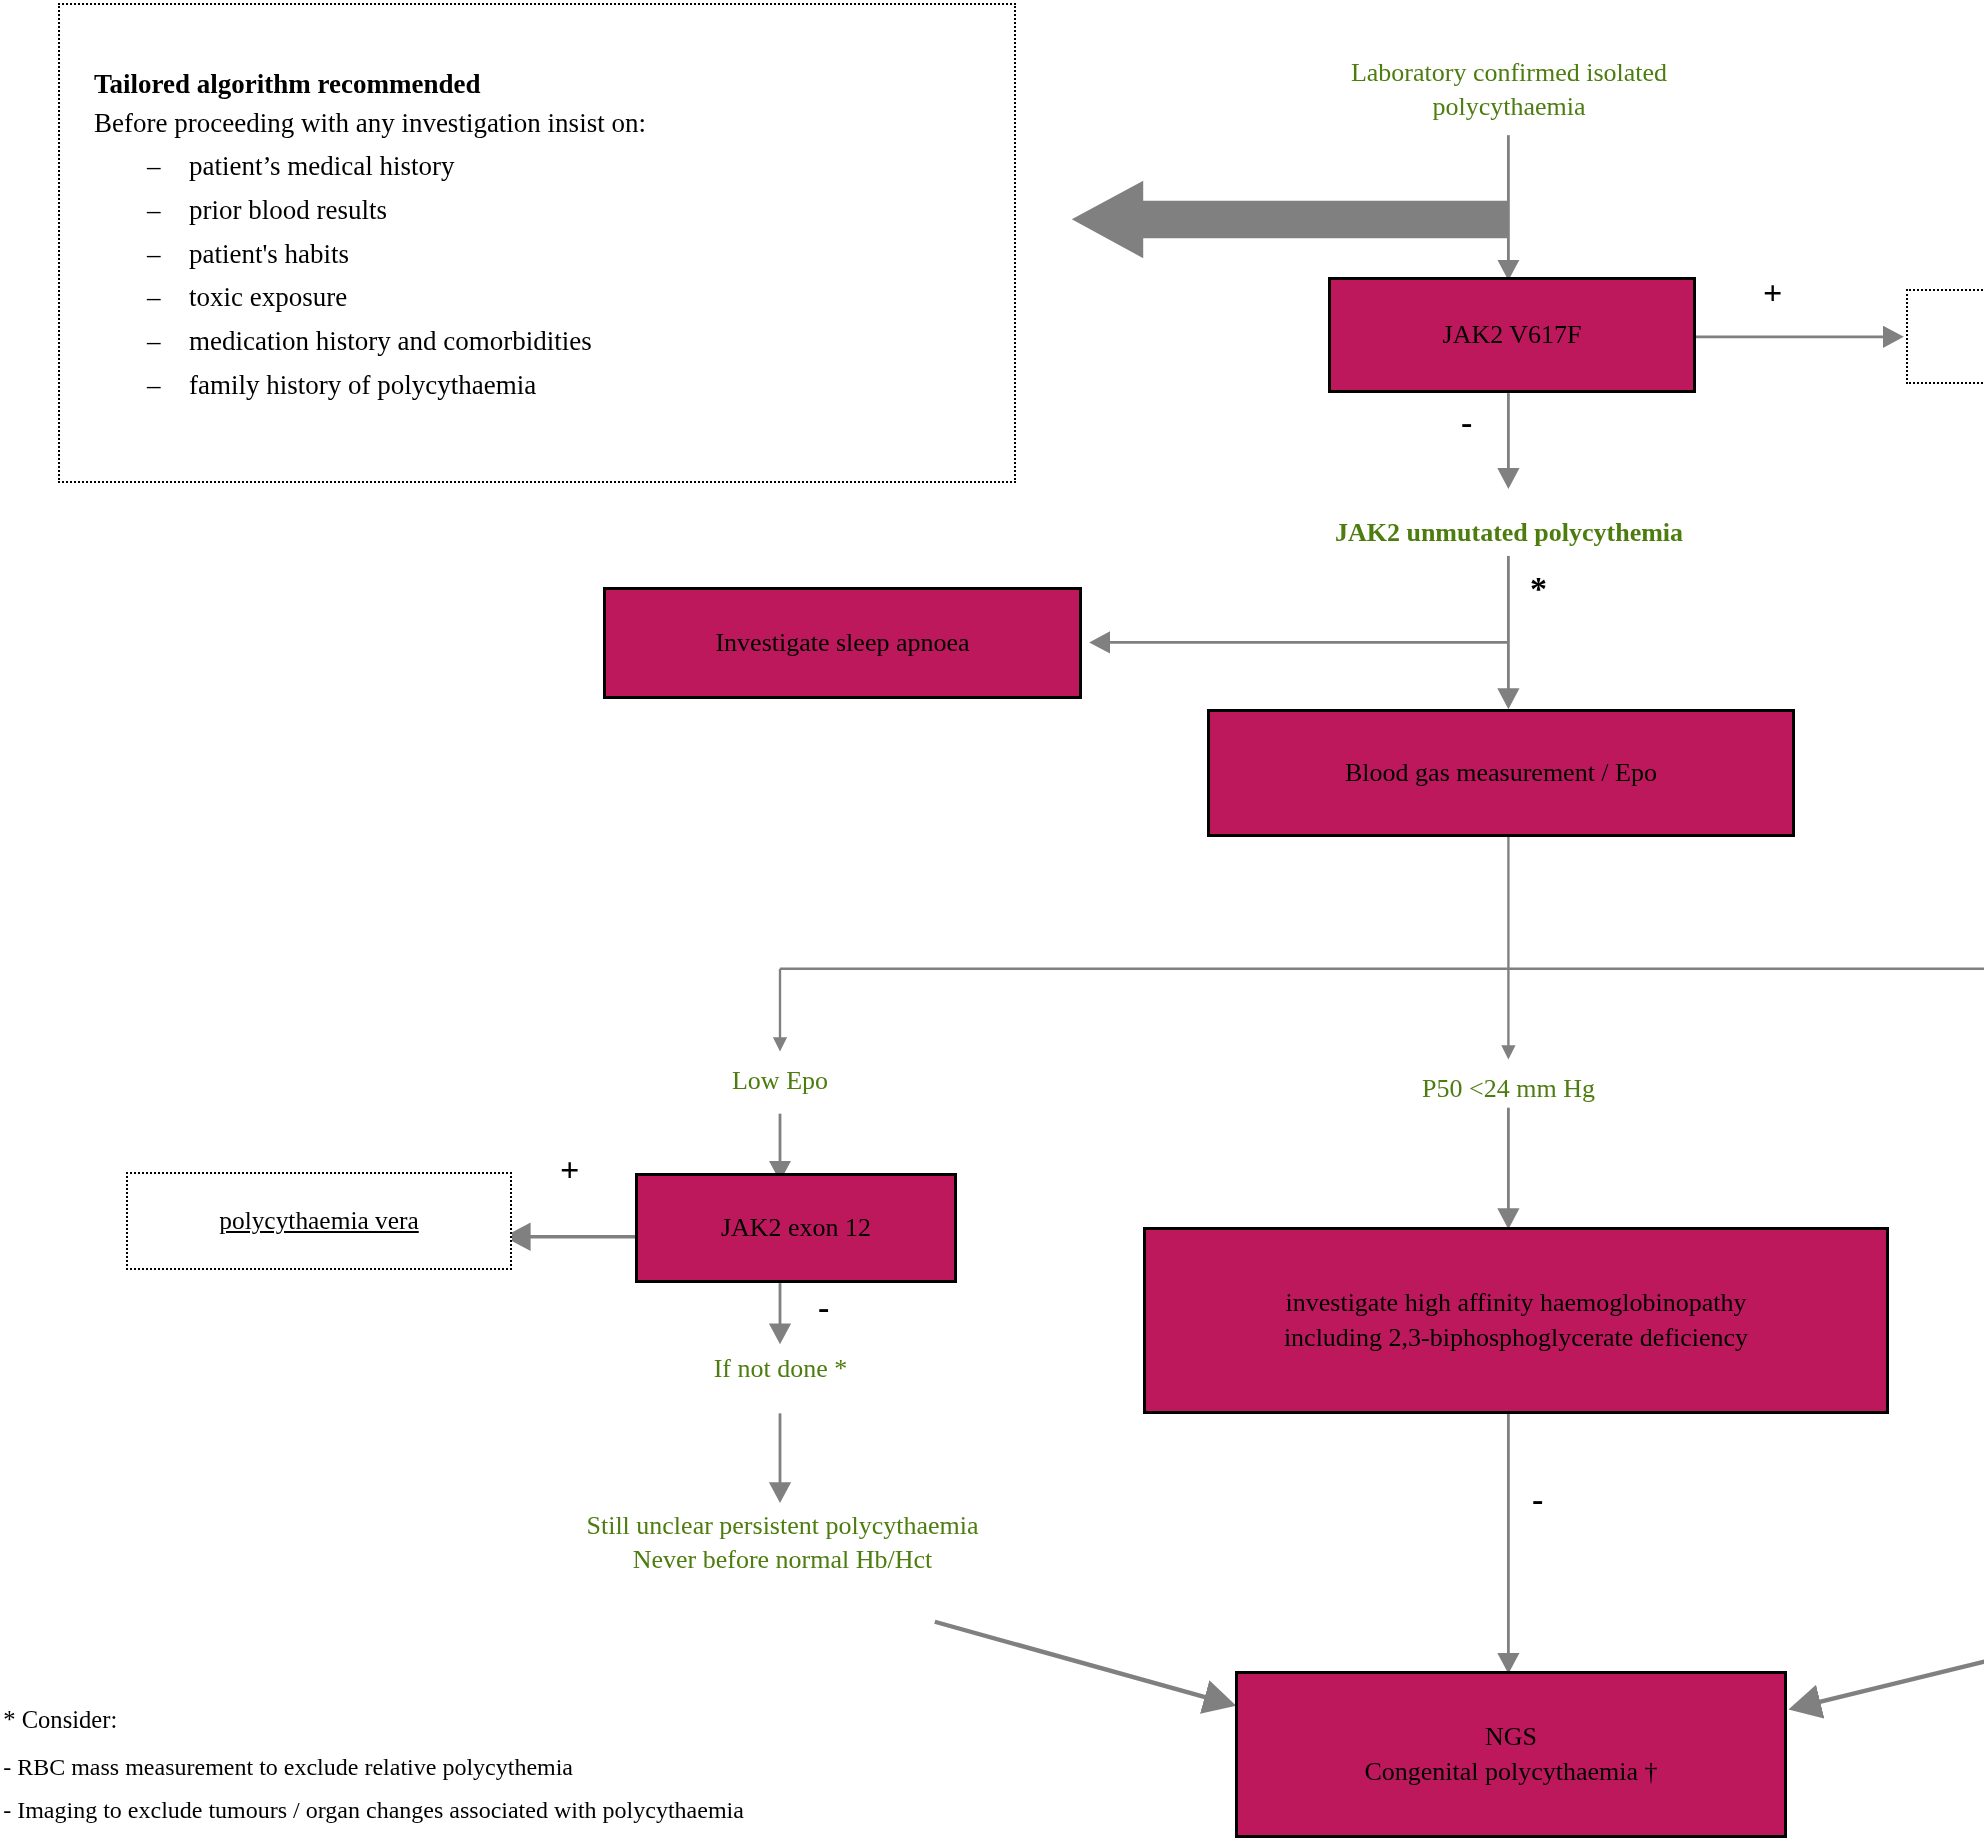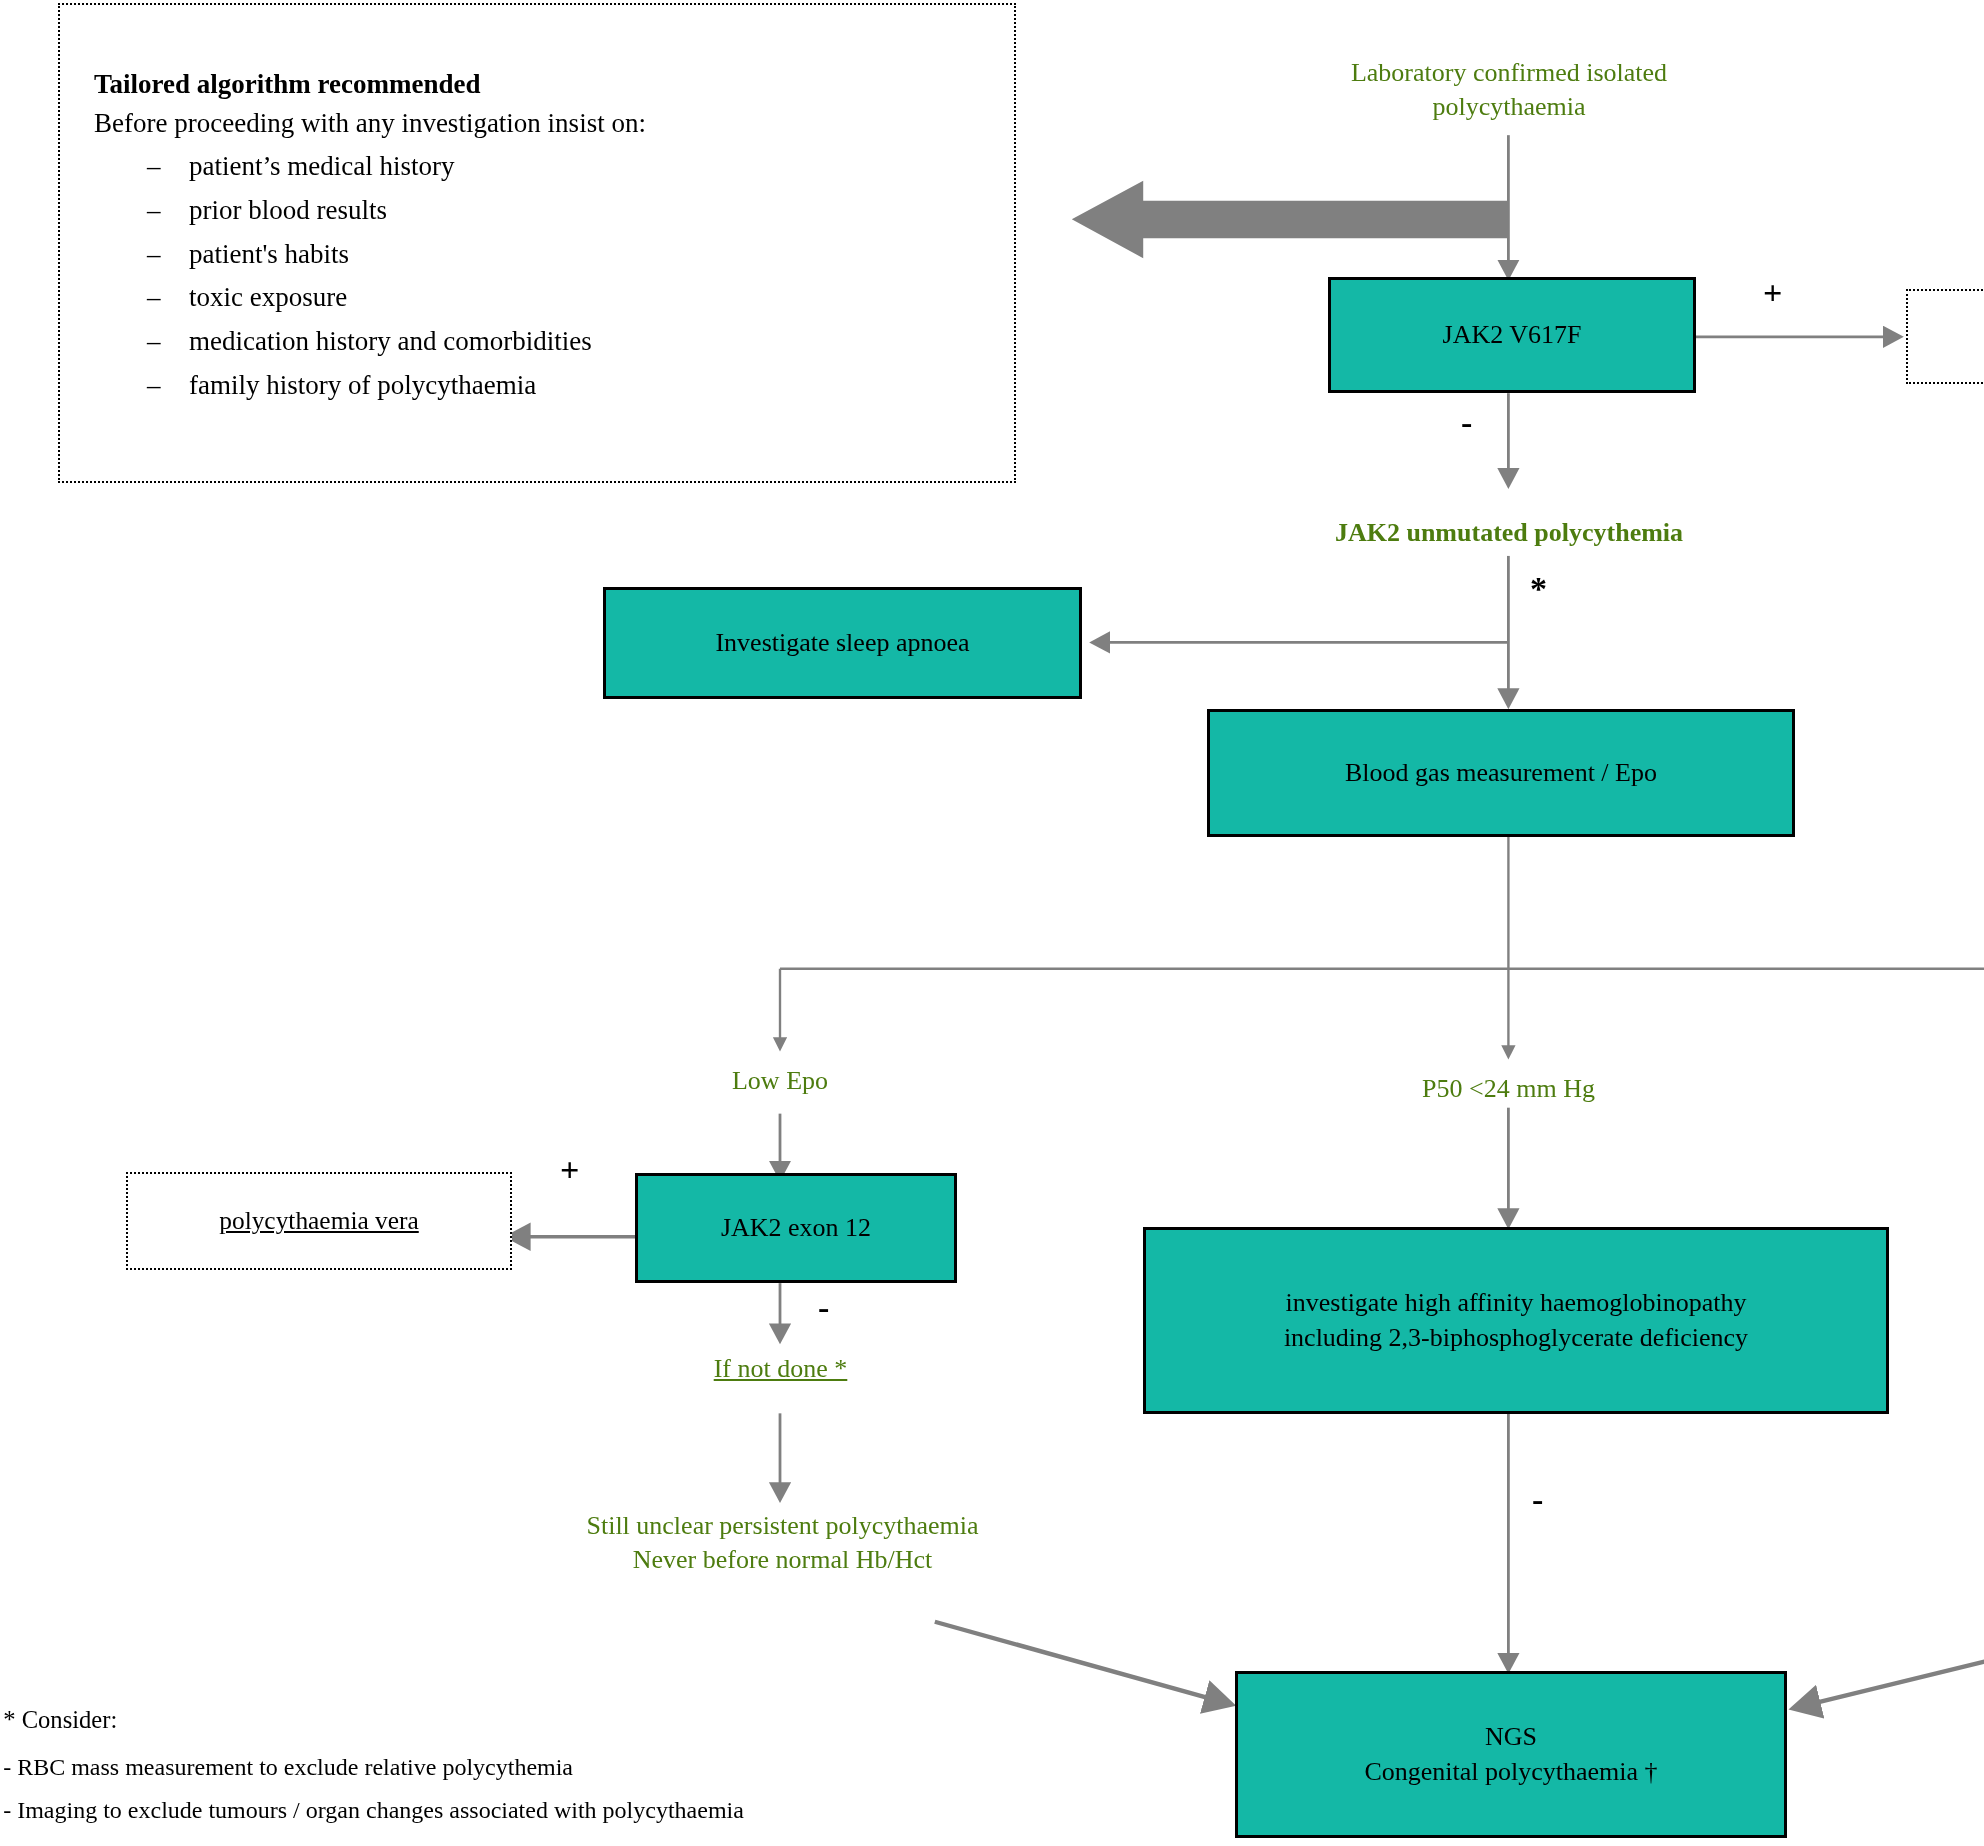--- a/index.html
+++ b/index.html
@@ -1,21 +1,21 @@
 <!DOCTYPE html>
 <html style="font-size:6.4px"><head>
 <meta charset="utf-8">
 <style>
   html,body{margin:0;padding:0;background:#fff;}
   body{width:2498px;height:1847px;position:relative;
        font-family:"Liberation Serif","DejaVu Serif",serif;color:#000;}
   
   .txt{position:absolute;text-align:center;line-height:1.30;color:#4d7c0f;}
   
-  .solidbox{position:absolute;box-sizing:border-box;border:3.6px solid #000;background:#14b8a6;
+  .solidbox{position:absolute;box-sizing:border-box;border:3.6px solid #000;background:#be185d;
             display:flex;align-items:center;justify-content:center;text-align:center;
             line-height:1.32;}
   
   .dotbox{position:absolute;box-sizing:border-box;border:3.6px dotted #000;background:#fff;
           display:flex;align-items:center;justify-content:center;text-align:center;
           line-height:1.32;}
   .dotbox.thin{border-width:2.8px;}
   
   #info-panel{position:absolute;left:58px;top:3.2px;width:958px;height:480px;
               box-sizing:border-box;border:2.8px dotted #000;background:#fff;}
@@ -146,21 +146,21 @@
 <div class="txt" style="left:1906px;top:1064px;width:588px;font-size:26px;">Epo and P50 both normal or increased</div>
 
 <div class="plus" style="left:560px;top:1151px;font-size:34px;">+</div>
 
 <div class="dotbox thin" style="left:126px;top:1172px;width:386px;height:98px;font-size:25.4px;text-decoration:underline;">polycythaemia vera</div>
 
 <div class="solidbox" style="left:635px;top:1173px;width:322px;height:110px;font-size:26px;">JAK2 exon 12</div>
 
 <div class="minus" style="left:818px;top:1289px;font-size:34px;">-</div>
 
-<div class="txt" style="left:582px;top:1352px;width:397px;font-size:26px;text-decoration:underline;">If not done *</div>
+<div class="txt" style="left:582px;top:1352px;width:397px;font-size:26px;">If not done *</div>
 
 <div class="solidbox" style="left:1143px;top:1227px;width:746px;height:187px;font-size:26px;white-space:pre-line;">investigate high affinity haemoglobinopathy
 including 2,3-biphosphoglycerate deficiency</div>
 
 <div class="minus" style="left:1532px;top:1481px;font-size:34px;">-</div>
 
 <div class="txt" style="left:457px;top:1509px;width:651px;font-size:26px;white-space:pre-line;">Still unclear persistent polycythaemia
 Never before normal Hb/Hct</div>
 
 <div class="txt" style="left:1874px;top:1509px;width:651px;font-size:26px;white-space:pre-line;">Still unclear persistent polycythaemia

